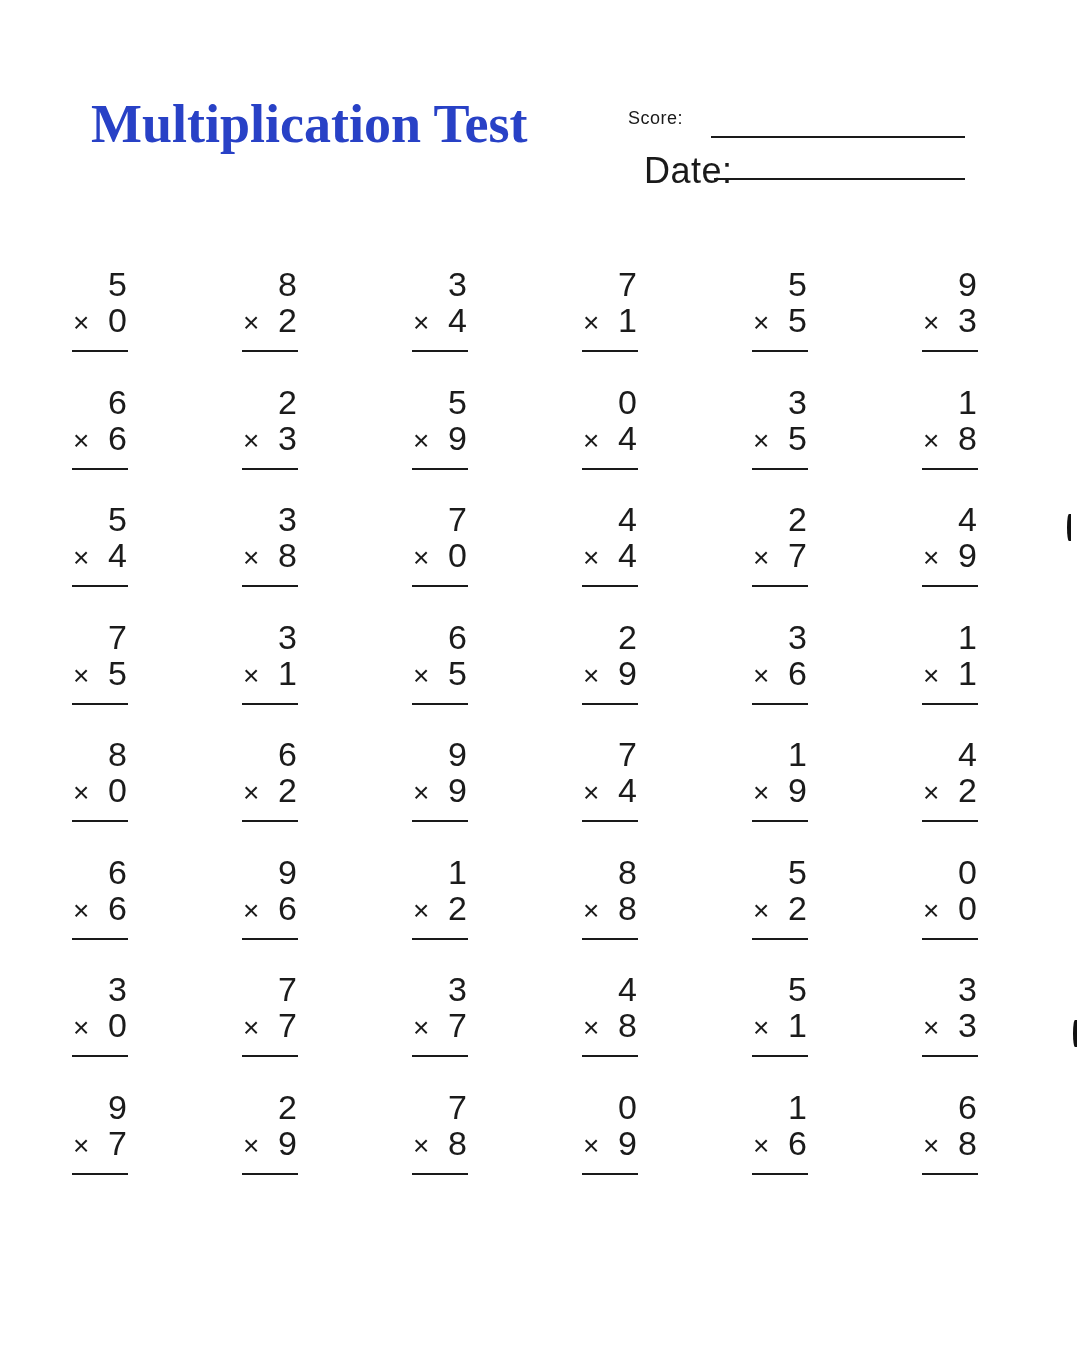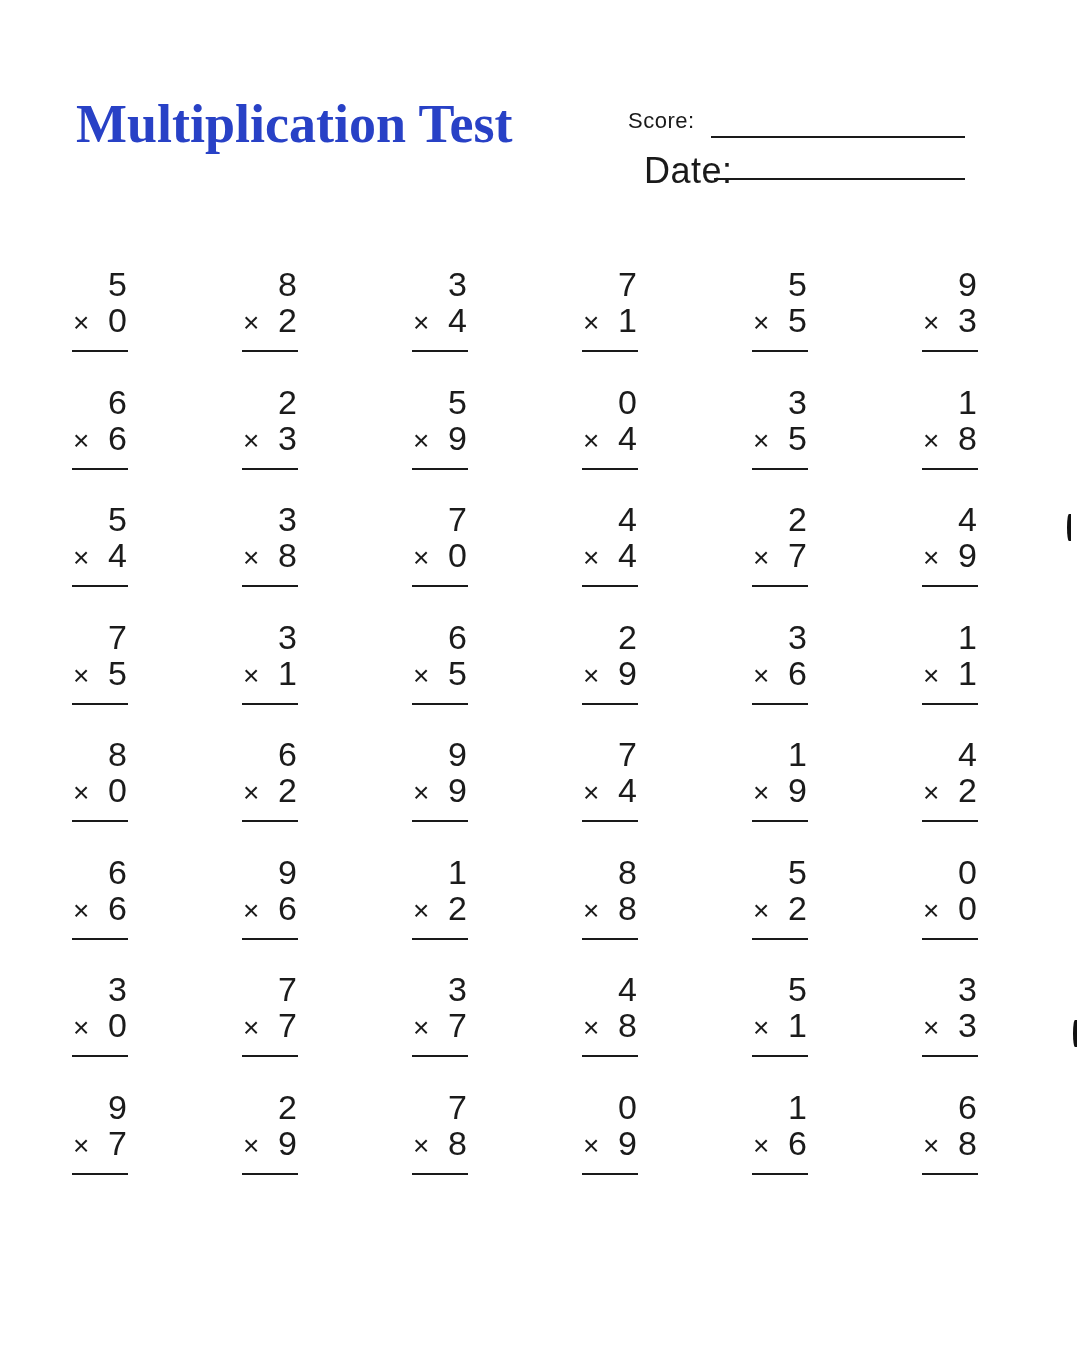--- a/index.html
+++ b/index.html
@@ -11,34 +11,34 @@
     position: relative;
     width: 1080px;
     height: 1346px;
     background: #ffffff;
     overflow: hidden;
     font-family: "Liberation Sans", sans-serif;
     color: #1a1a1a;
   }
   .title {
     position: absolute;
-    left: 76px;
+    left: 91px;
     top: 93px;
     margin: 0;
     font-family: "Liberation Serif", serif;
     font-weight: bold;
     font-size: 54px;
     letter-spacing: 0px;
     white-space: nowrap;
   }
   .score-label {
     position: absolute;
     left: 628px;
     top: 108px;
-    font-size: 22px;
+    font-size: 18px;
     letter-spacing: 0.5px;
   }
   .score-line {
     position: absolute;
     left: 711px;
     top: 136px;
     width: 254px;
     height: 0;
     border-bottom: 2.5px solid #1a1a1a;
   }

